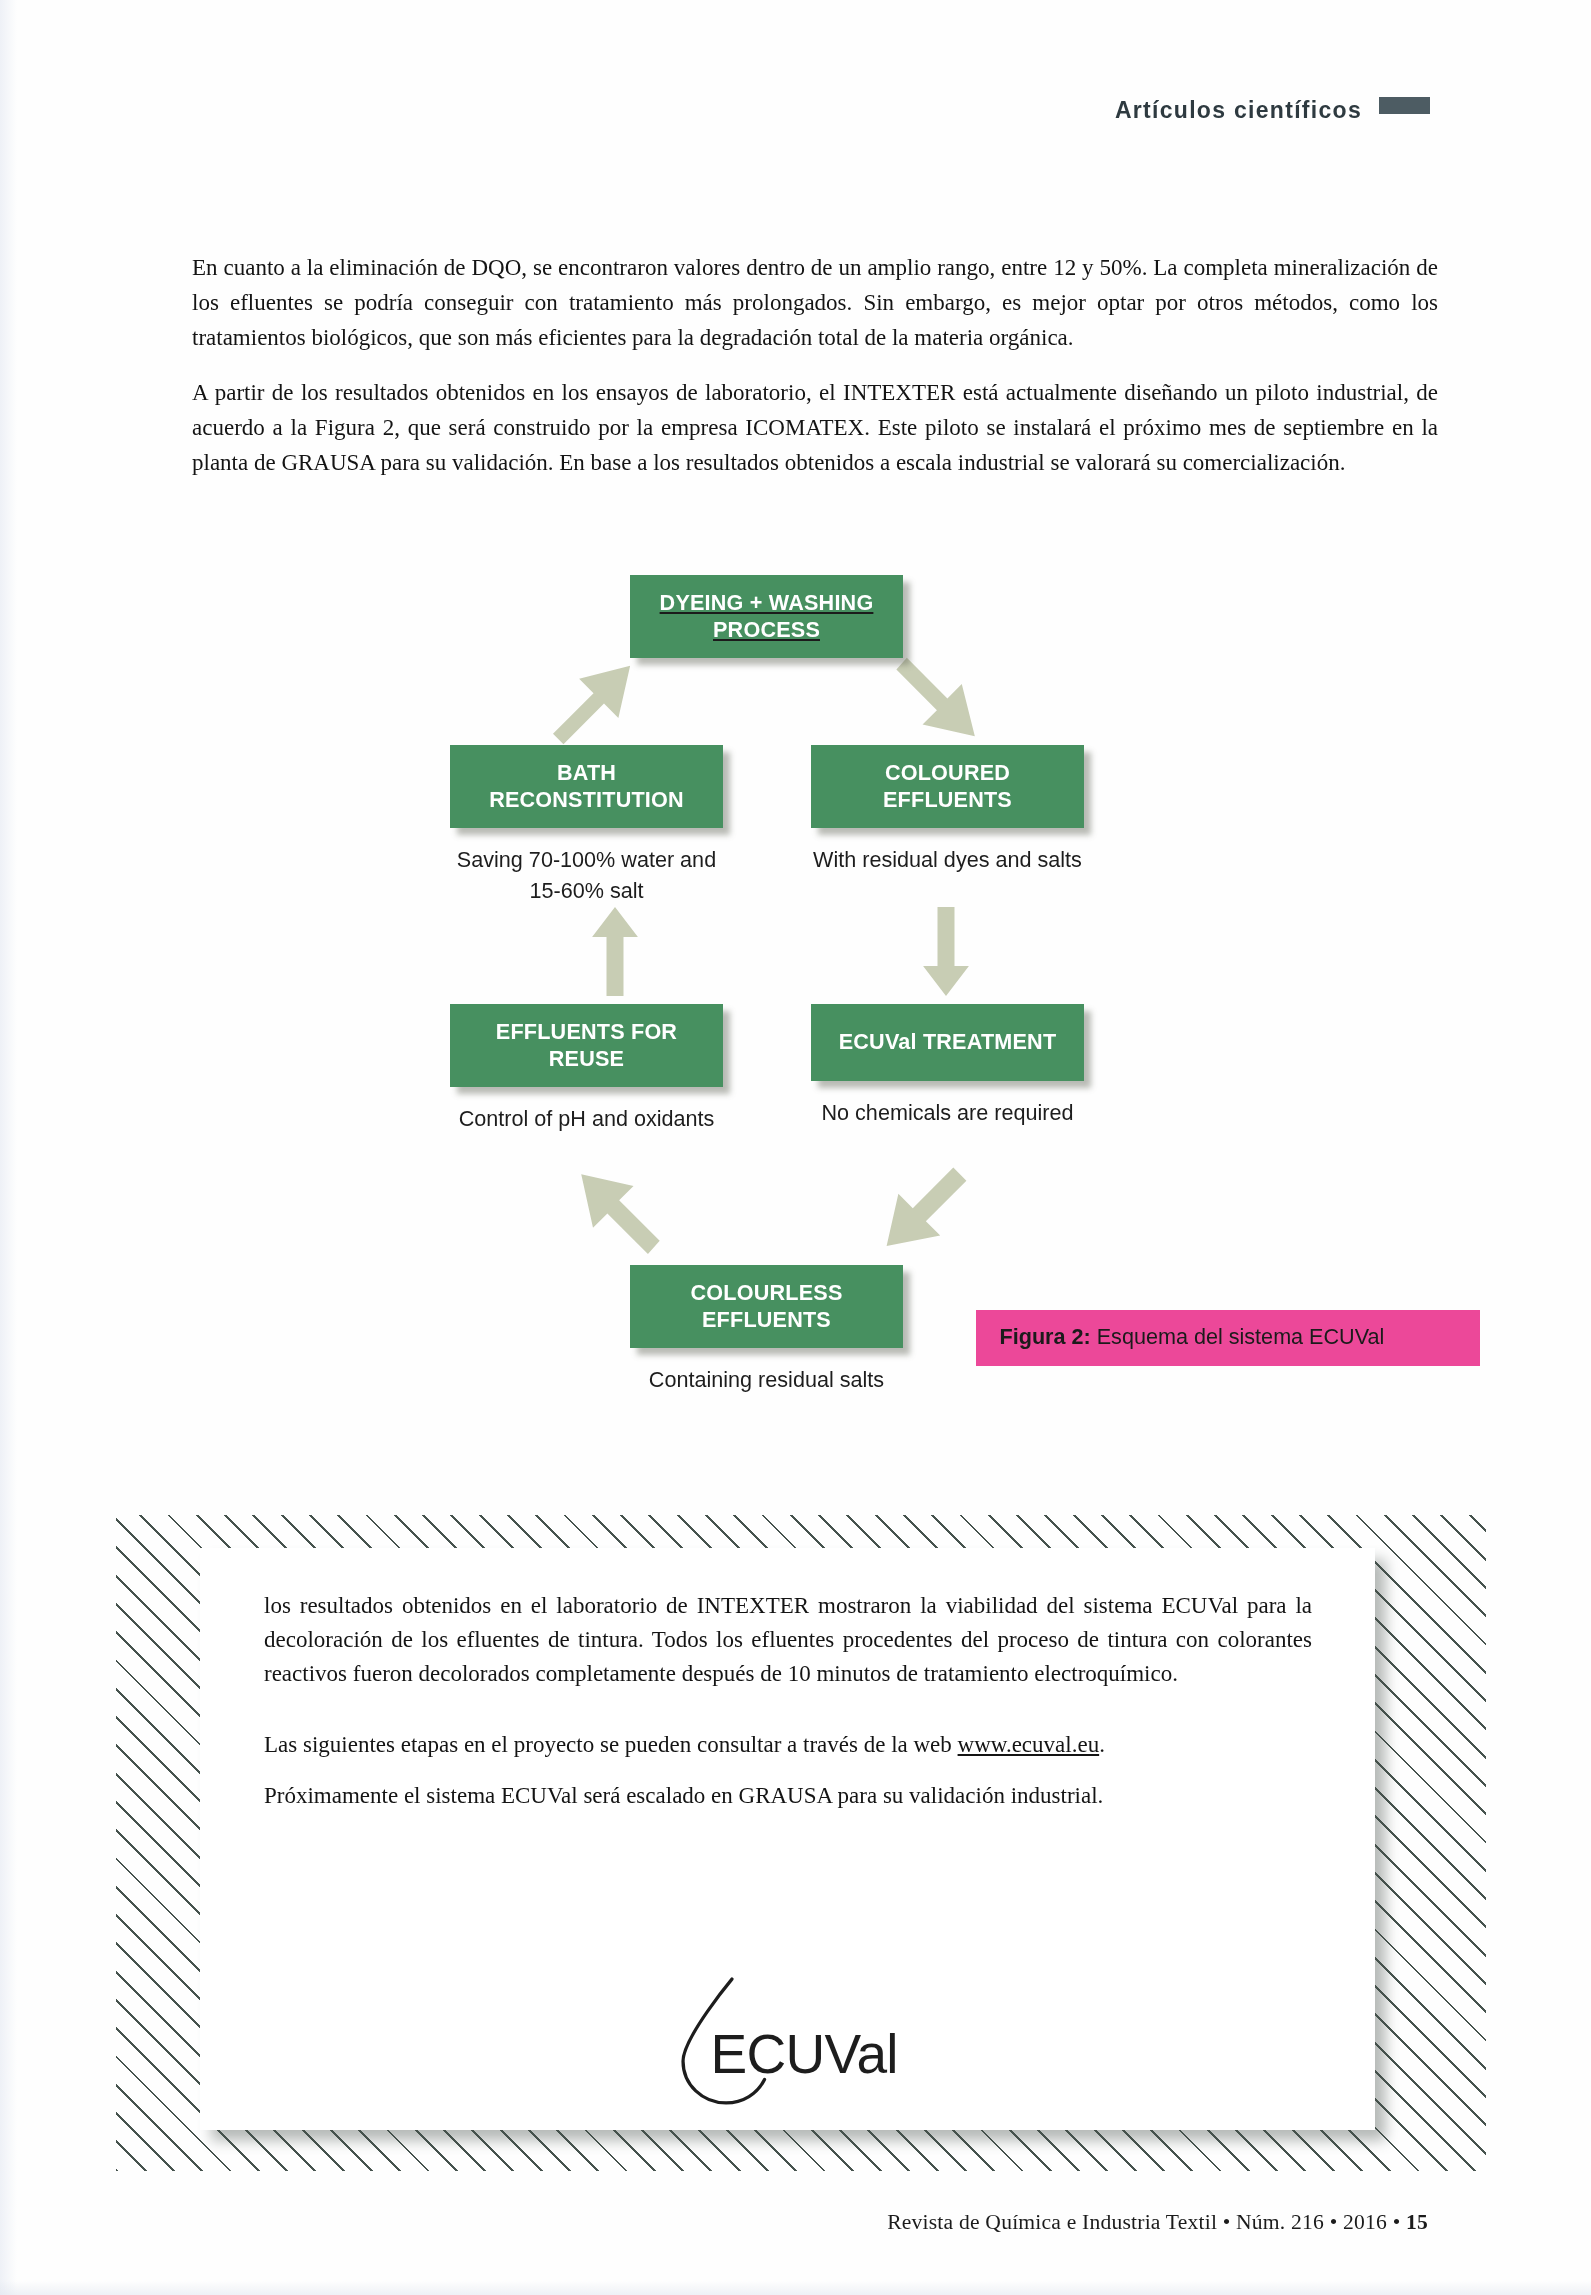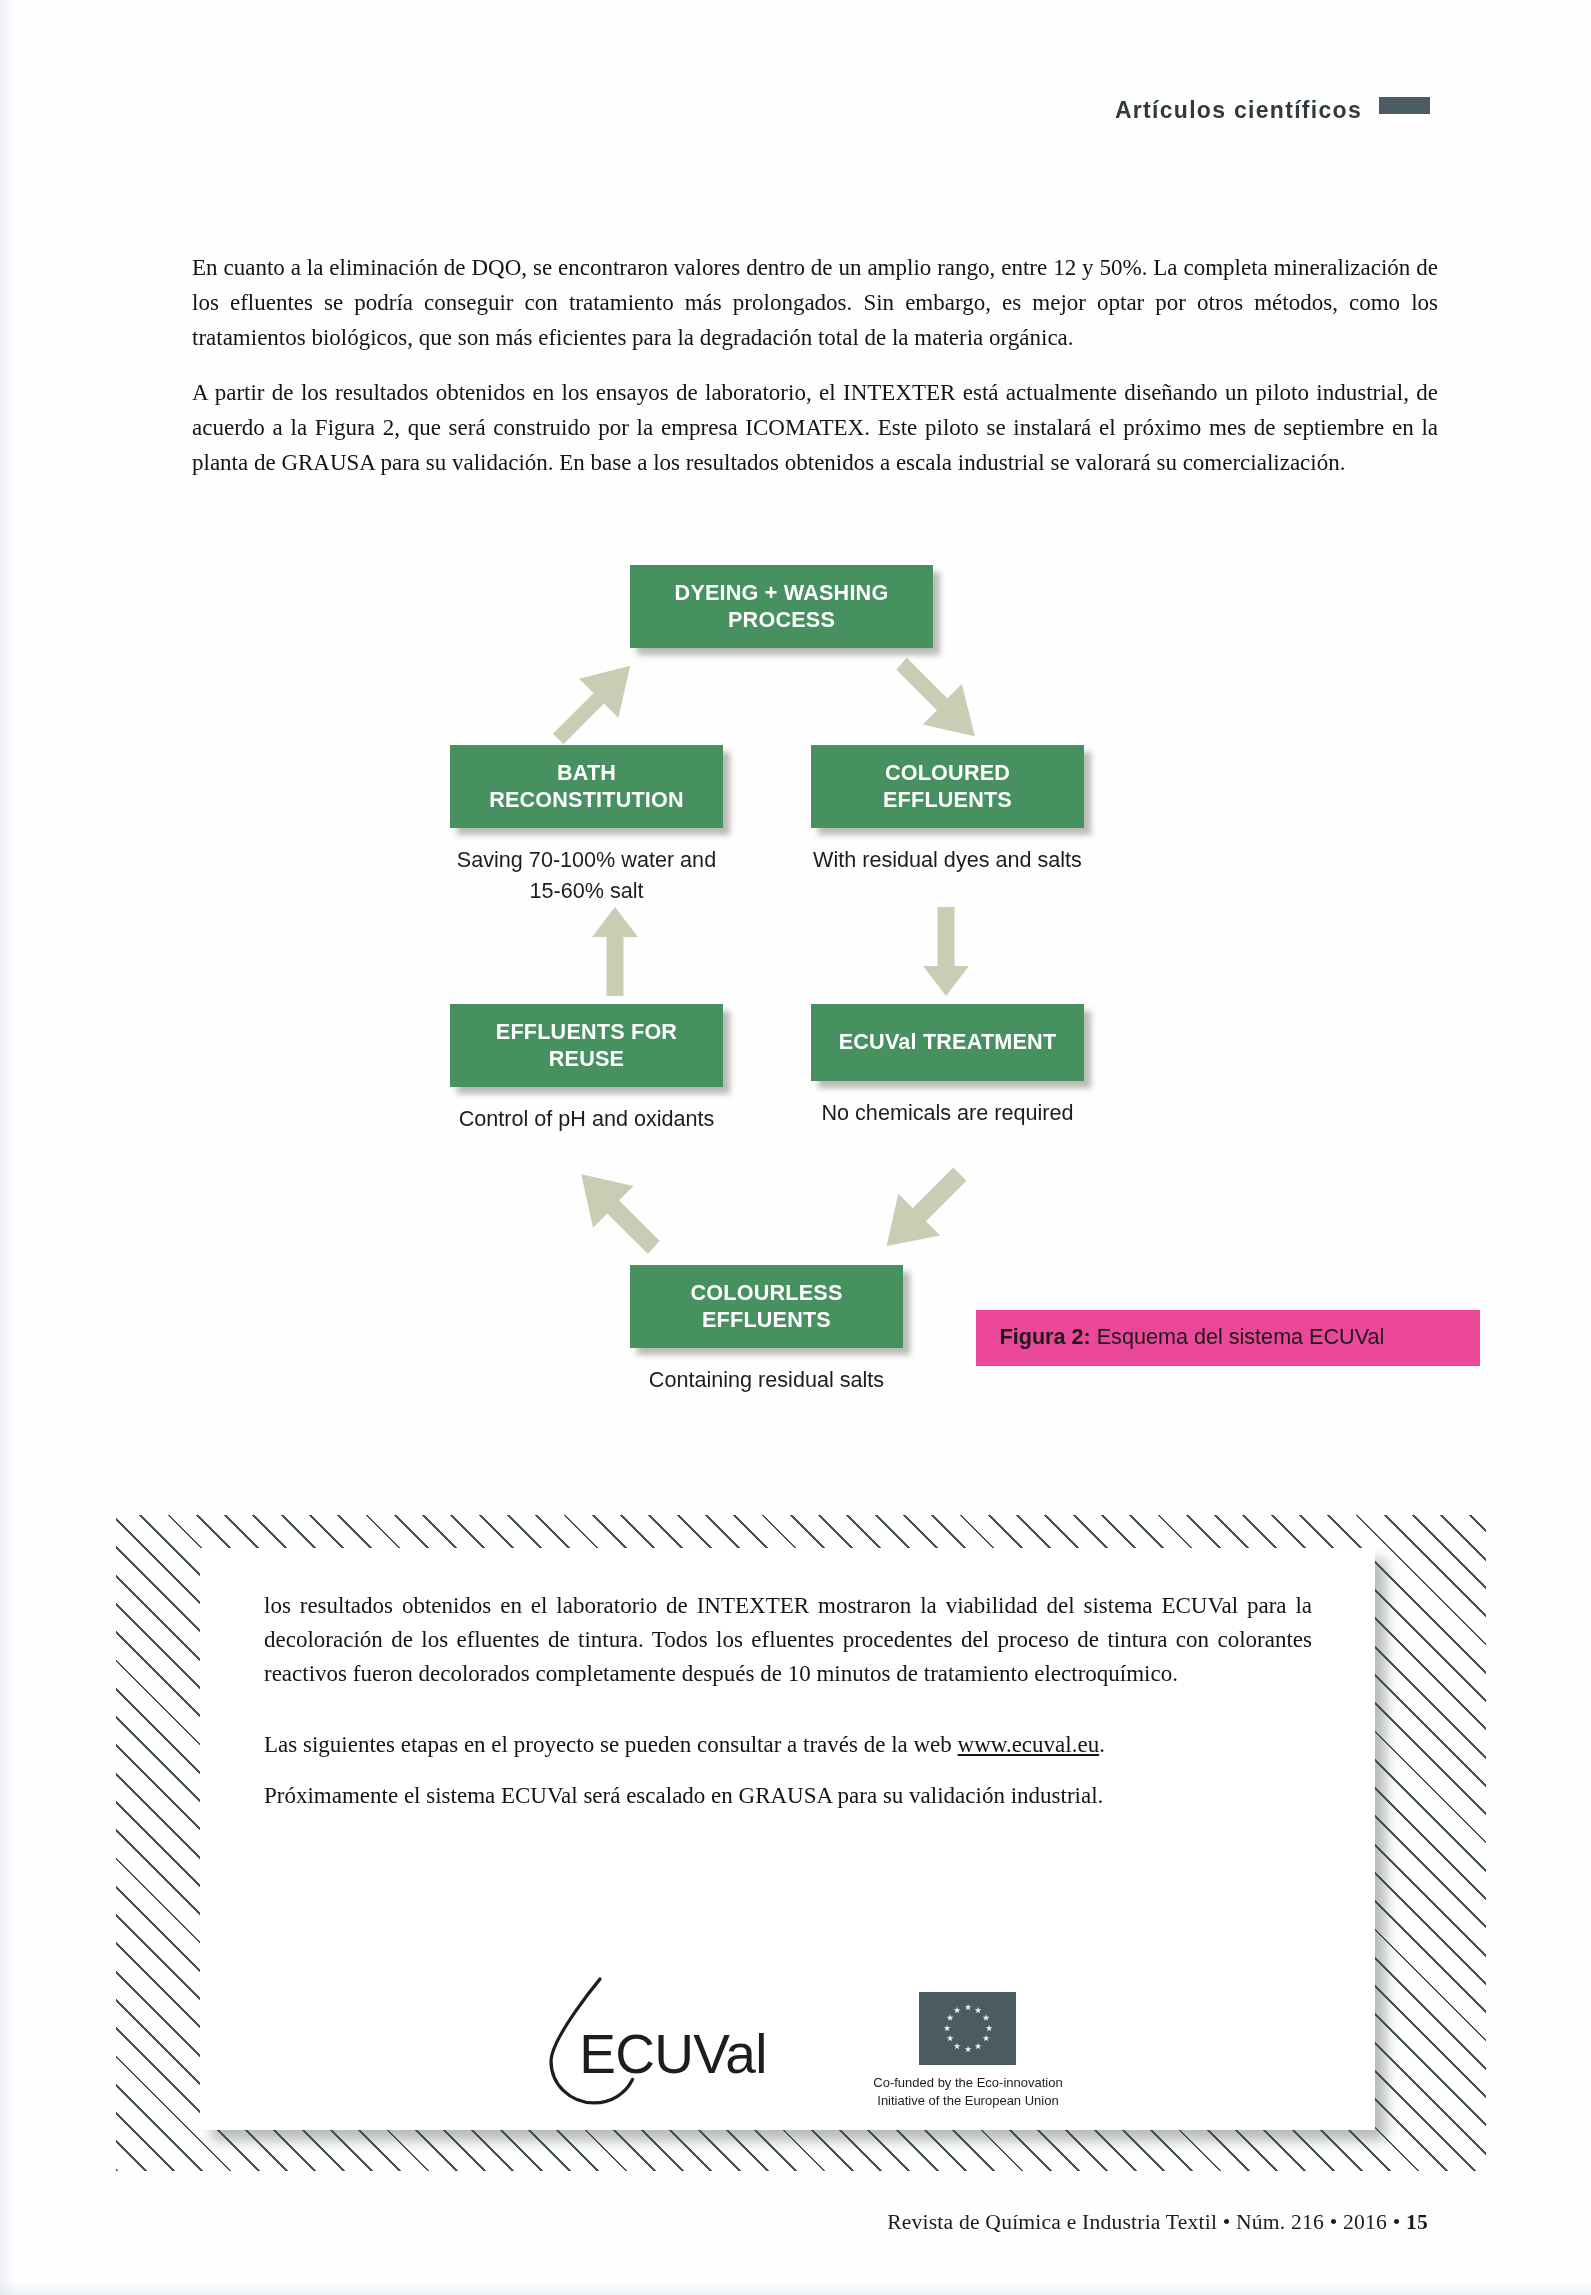--- a/index.html
+++ b/index.html
@@ -110,21 +110,21 @@
   .node-caption {
     margin-top: 16.3px;
     font-family: "Liberation Sans", sans-serif;
     font-size: 21.6px;
     line-height: 31px;
     color: #1d1d1d;
     font-weight: normal;
   }
 
   
-  #node-dyeing        { left: 630px;  top: 29px;  width: 303px; }
+  #node-dyeing        { left: 630px;  top: 39px;  width: 273px; text-decoration: underline; }
   #node-bath          { left: 450px;  top: 209px; width: 273px; }
   #node-coloured      { left: 811px; top: 209px; width: 273px; }
   #node-reuse         { left: 450px;  top: 468px; width: 273px; }
   #node-treatment     { left: 811px; top: 468px; width: 273px; }
   #node-colourless    { left: 630px;  top: 729px; width: 273px; }
 
   
   .arrow { position: absolute; }
   .arrow svg { display: block; overflow: visible; }
   .arrow path { fill: #c8cdb4; }
@@ -358,38 +358,20 @@
     <p class="concl-para">Próximamente el sistema ECUVal será escalado en GRAUSA para su validación industrial.</p>
 
     <div class="logo-row">
       <div class="ecuval-logo">
         <svg width="163" height="134" viewBox="0 0 250 205">
           <path d="M95 6 C95 6 20 96 20 132 C20 168 50 196 86 196 C112 196 134 182 145 160" fill="none" stroke="#1d1d1d" stroke-width="5" stroke-linecap="round"></path>
         </svg>
         <div class="ecuval-word">ECUVal</div>
       </div>
 
-      <div class="eu-block">
-        <div class="eu-flag">
-            <div class="eu-star" style="left: 45px; top: 12px;"></div>
-            <div class="eu-star" style="left: 55px; top: 15px;"></div>
-            <div class="eu-star" style="left: 63px; top: 22.6px;"></div>
-            <div class="eu-star" style="left: 66px; top: 33px;"></div>
-            <div class="eu-star" style="left: 63px; top: 43px;"></div>
-            <div class="eu-star" style="left: 55px; top: 51px;"></div>
-            <div class="eu-star" style="left: 45px; top: 54px;"></div>
-            <div class="eu-star" style="left: 34px; top: 51px;"></div>
-            <div class="eu-star" style="left: 27px; top: 43px;"></div>
-            <div class="eu-star" style="left: 24px; top: 33px;"></div>
-            <div class="eu-star" style="left: 27px; top: 22.6px;"></div>
-            <div class="eu-star" style="left: 34px; top: 15px;"></div>
-          </div>
-        <div class="eu-caption">Co-funded by the Eco-innovation</div>
-        <div class="eu-caption">Initiative of the European Union</div>
-      </div>
     </div>
   </div>
 </div>
 
 <div class="footer">
   <span>Revista de Química e Industria Textil</span><span> • </span><span>Núm. 216</span><span> • </span><span>2016</span><span> • </span><b>15</b>
 </div>
 
 
 </body></html>

